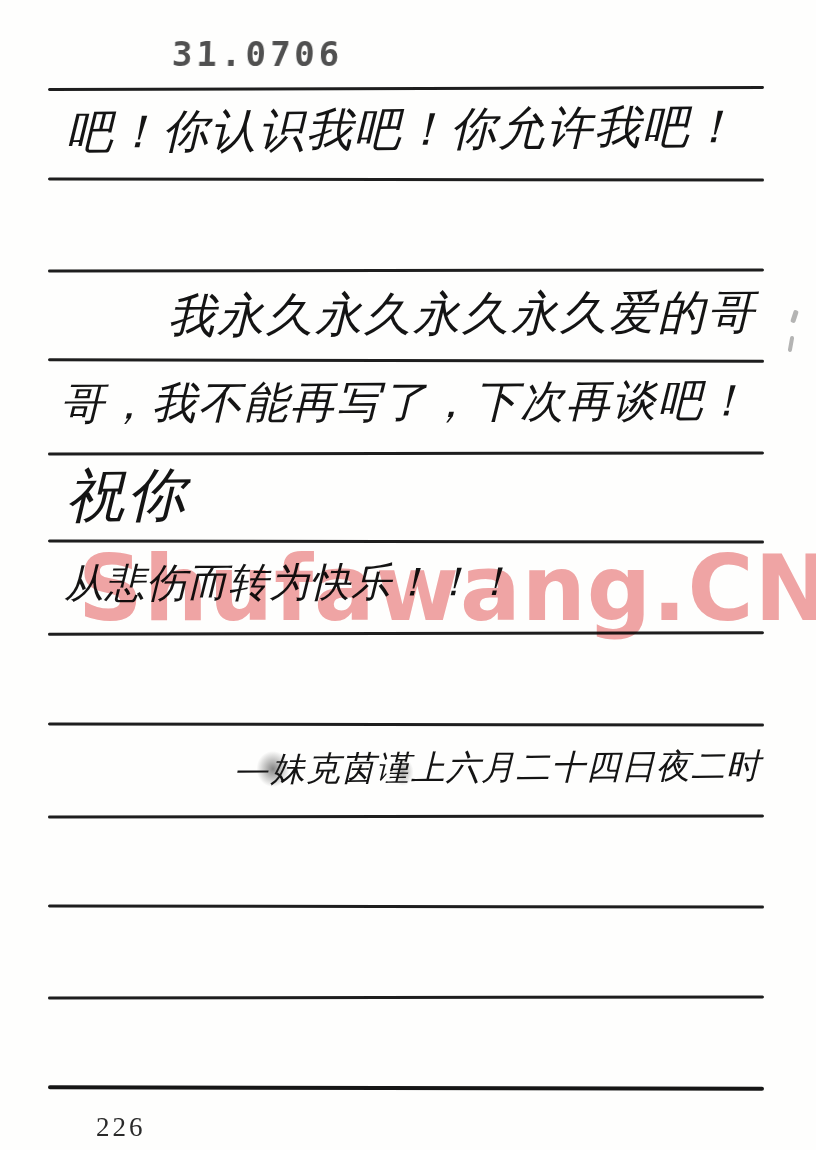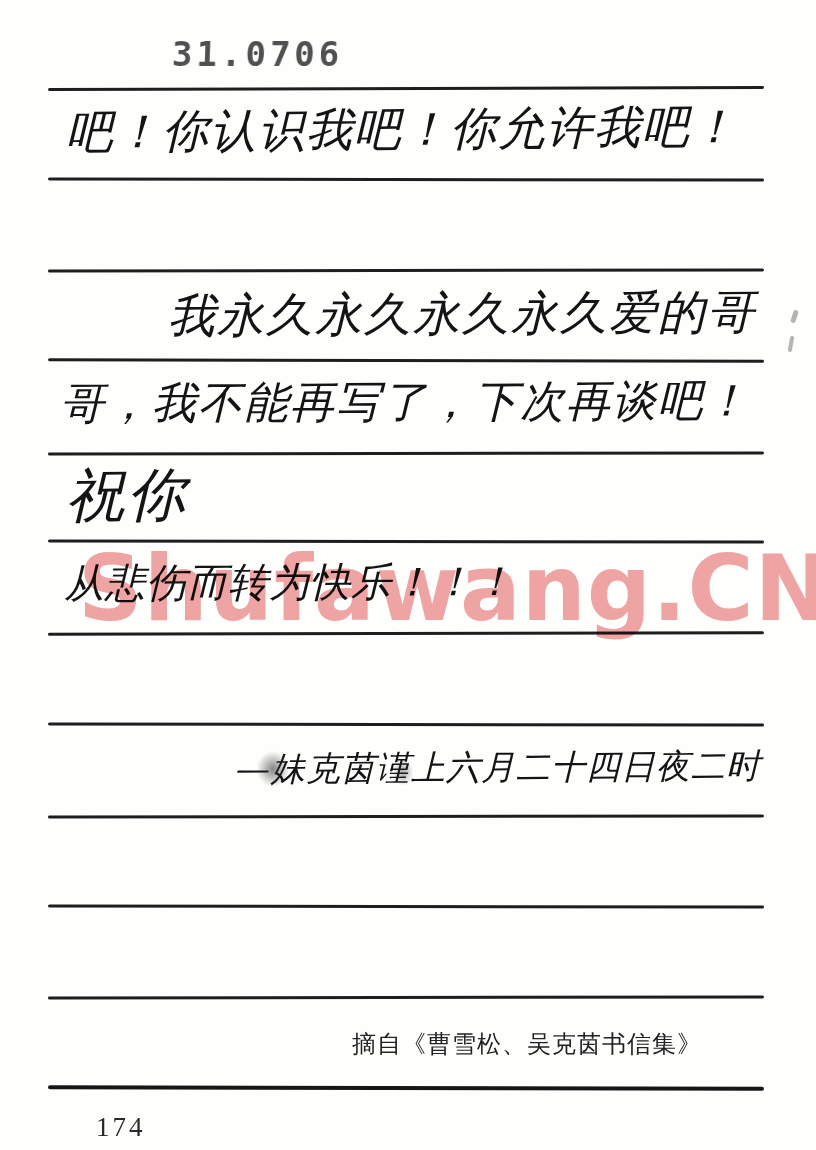--- a/index.html
+++ b/index.html
@@ -147,19 +147,18 @@
   <div class="hand l4">祝你</div>
   <div class="hand l5">从悲伤而转为快乐！！！</div>
   <div class="hand sig">—妹克茵谨上六月二十四日夜二时</div>
 
   <div class="smudge a"></div>
   <div class="smudge b"></div>
 
   <div class="speck s1"></div>
   <div class="speck s2"></div>
 
-  <div class="attribution">摘自《曹雪松、吴克茵书信集》</div>
 
-  <div class="folio">174</div>
+  <div class="folio">226</div>
 
   <div class="watermark">Shufawang.CN</div>
 
 </div>
 
 </body></html>

